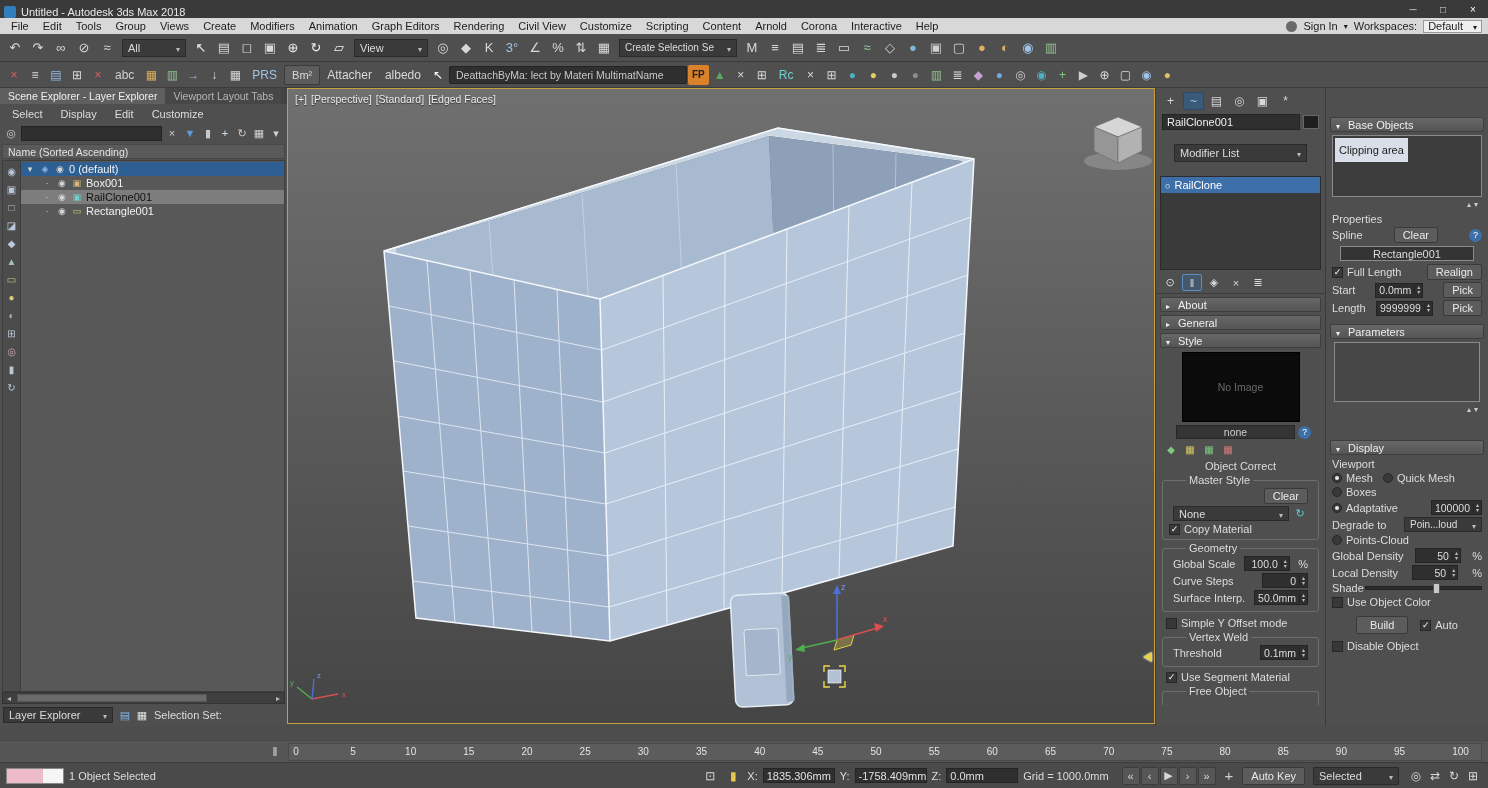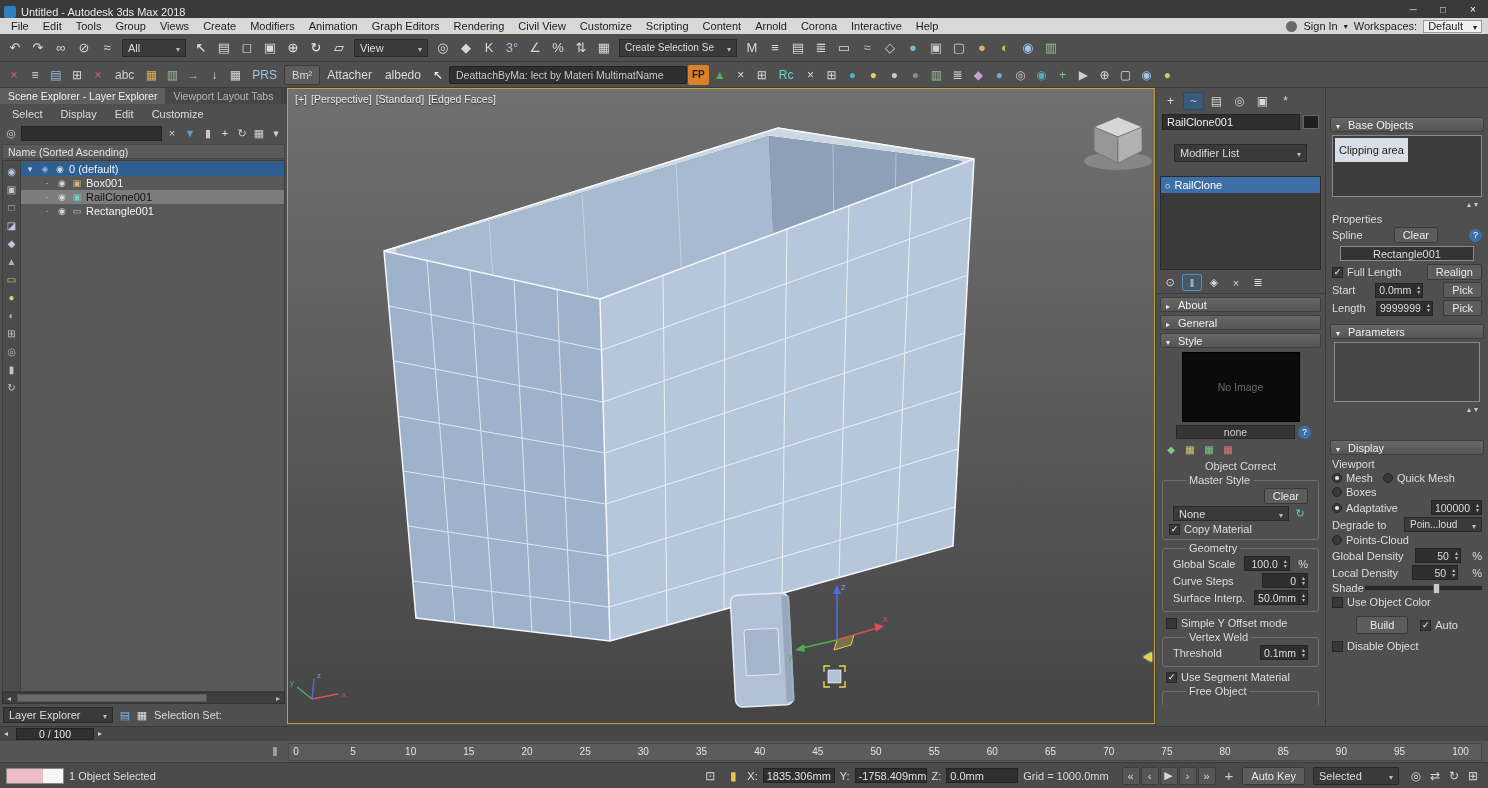--- a/index.html
+++ b/index.html
@@ -794,25 +794,20 @@
       </div>
       <div class="rowtight" style="margin-top:6px">
         <label class="chk">
           <span class="box"></span>
           <span>Disable Object</span>
         </label>
       </div>
     </div>
   </div>
 
-  <div class="timeslider">
-    <span class="tsarr l"></span>
-    <span class="framefield">0 / 100</span>
-    <span class="tsarr r"></span>
-  </div>
 
   <div class="trackbar">
     <div class="tbleft">
       <span class="sbico">‖</span>
     </div>
     <div class="ruler">
 
     <span>0</span>
         <span>5</span>
         <span>10</span>

